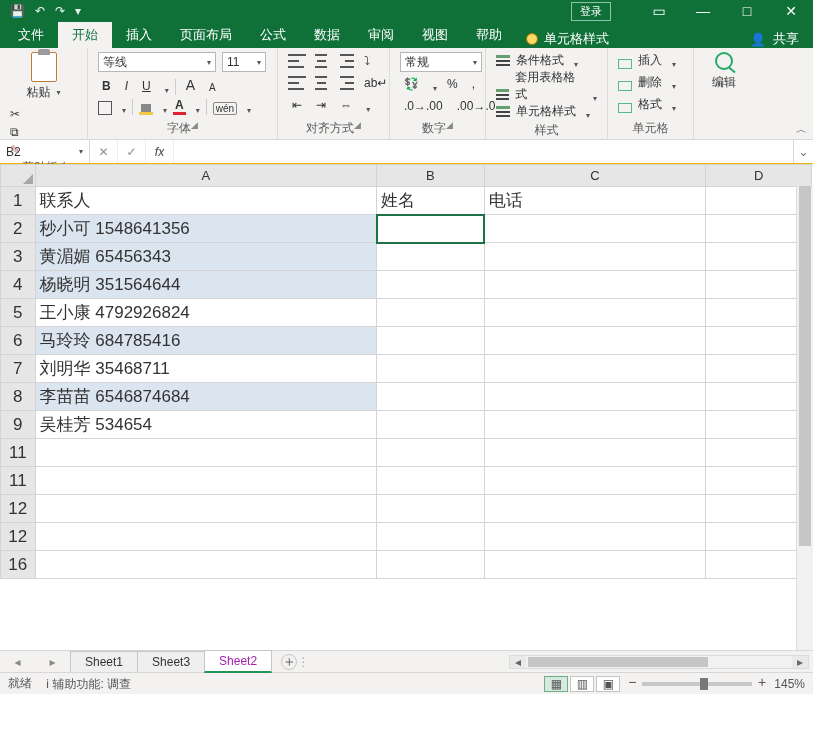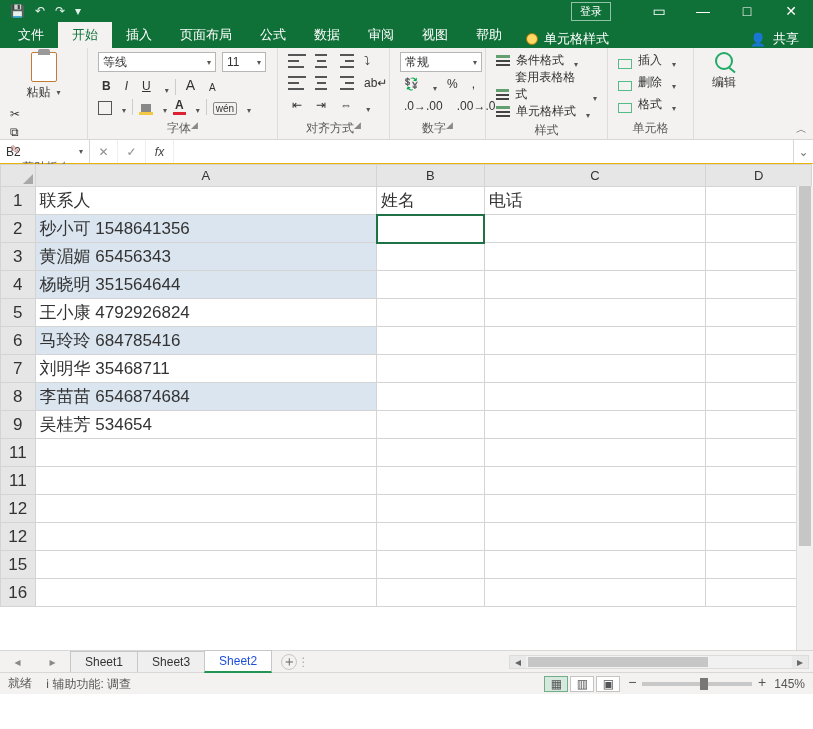--- a/index.html
+++ b/index.html
@@ -80,21 +80,21 @@
   col.cD { width:104px; }
   
   .vscroll { position:absolute; right:0; top:22px; bottom:0; width:17px; background:#f1f1f1; border-left:1px solid #dcdcdc; }
   .vscroll .thumb { position:absolute; left:2px; right:2px; top:0; height:360px; background:#c6c6c6; }
 
   
   .sheetbar { height:22px; border-top:1px solid #d7d7d7; background:#f3f2f1; display:flex; align-items:center; font-size:12px;}
   .sheet-nav { width:70px; display:flex; justify-content:space-around; color:#888;}
   .sheet-tabs { display:flex; align-items:flex-end; height:100%;}
   .sheet-tab { padding:3px 14px; border:1px solid #c7c7c7; border-bottom:none; background:#efefef; margin-right:-1px; cursor:pointer; }
-  .sheet-tab.active { background:#fff; border-bottom:2px solid #229454; color:#1d4ed8; position:relative; top:1px;}
+  .sheet-tab.active { background:#fff; border-bottom:2px solid #229454; color:#a21caf; position:relative; top:1px;}
   .new-sheet { width:26px; display:flex; align-items:center; justify-content:center; font-size:14px; color:#666; margin-left:10px; border:1px solid #c7c7c7; border-radius:50%; height:16px; width:16px;}
   .hscroll { margin-left:auto; width:300px; height:14px; background:#f1f1f1; border:1px solid #dcdcdc; position:relative; margin-right:4px;}
   .hscroll .lar, .hscroll .rar { position:absolute; top:0; bottom:0; width:16px; display:flex; align-items:center; justify-content:center; color:#666; background:#e9e9e9;}
   .hscroll .lar{left:0;} .hscroll .rar{right:0;}
   .hscroll .hthumb{ position:absolute; left:18px; top:1px; bottom:1px; width:180px; background:#c6c6c6;}
   .sheetbar .split { width:6px; color:#aaa; text-align:center;}
 
   
   .status { height:22px; border-top:1px solid #d7d7d7; background:#f3f2f1; display:flex; align-items:center; font-size:12px; color:#555; padding:0 8px; gap:14px;}
   .status .views { margin-left:auto; display:flex; gap:2px; }
@@ -473,27 +473,20 @@
           <td></td>
         </tr>
         <tr>
           <td class="rowhdr">12</td>
           <td></td>
           <td></td>
           <td></td>
           <td></td>
         </tr>
         <tr>
-          <td class="rowhdr">15</td>
-          <td></td>
-          <td></td>
-          <td></td>
-          <td></td>
-        </tr>
-        <tr>
           <td class="rowhdr">16</td>
           <td></td>
           <td></td>
           <td></td>
           <td></td>
         </tr>
       </tbody>
   </table>
   <div class="vscroll">
       <div class="thumb"></div>

